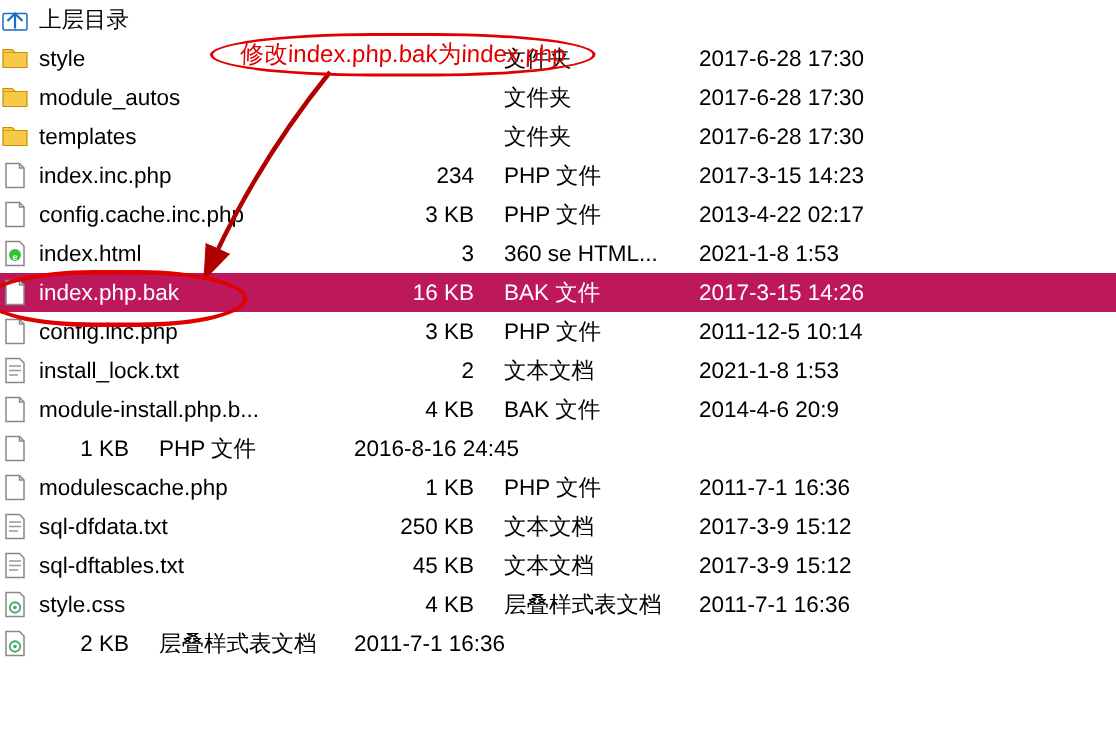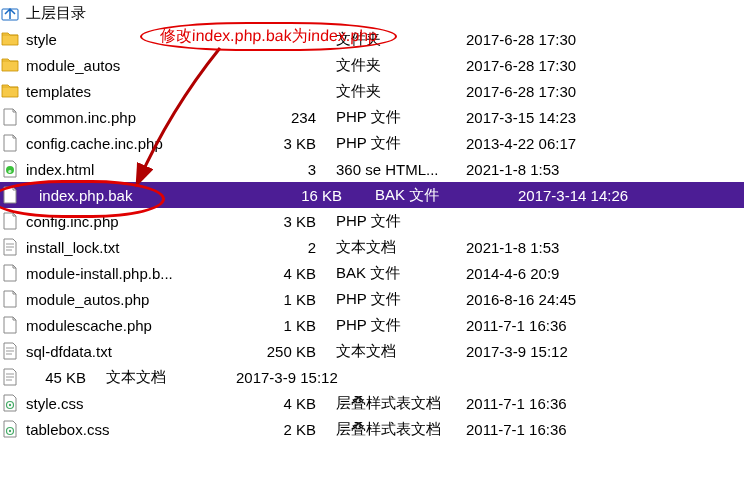--- a/index.html
+++ b/index.html
@@ -17,23 +17,22 @@
     width: 100%;
   }
   .row {
     display: flex;
     align-items: center;
     height: 26px;
     padding-left: 0;
     white-space: nowrap;
   }
   .row.selected {
-    background: #4c1d95;
+    background: #be185d;
     color: #fff;
-    gap: 13px;
   }
   .icon {
     width: 20px;
     height: 20px;
     margin-right: 6px;
     flex-shrink: 0;
     display: inline-flex;
     align-items: center;
     justify-content: center;
   }
@@ -148,35 +147,35 @@
         <span class="col-size"></span>
         <span class="col-type">文件夹</span>
         <span class="col-date">2017-6-28 17:30</span>
       </div>
       <div class="row">
         <span class="icon">
           <svg width="18" height="18" viewBox="0 0 18 18">
             <use href="#ic-file"></use>
           </svg>
         </span>
-        <span class="col-name">common.inc.php</span>
+        <span class="col-name">index.inc.php</span>
         <span class="col-size">234</span>
         <span class="col-type">PHP 文件</span>
         <span class="col-date">2017-3-15 14:23</span>
       </div>
       <div class="row">
         <span class="icon">
           <svg width="18" height="18" viewBox="0 0 18 18">
             <use href="#ic-file"></use>
           </svg>
         </span>
         <span class="col-name">config.cache.inc.php</span>
         <span class="col-size">3 KB</span>
         <span class="col-type">PHP 文件</span>
-        <span class="col-date">2013-4-22 06:17</span>
+        <span class="col-date">2013-4-22 02:17</span>
       </div>
       <div class="row">
         <span class="icon">
           <svg width="18" height="18" viewBox="0 0 18 18">
             <use href="#ic-html"></use>
           </svg>
         </span>
         <span class="col-name">index.html</span>
         <span class="col-size">3</span>
         <span class="col-type">360 se HTML...</span>
@@ -184,31 +183,32 @@
       </div>
       <div class="row selected">
         <span class="icon">
           <svg width="18" height="18" viewBox="0 0 18 18">
             <use href="#ic-file"></use>
           </svg>
         </span>
         <span class="col-name">index.php.bak</span>
         <span class="col-size">16 KB</span>
         <span class="col-type">BAK 文件</span>
-        <span class="col-date">2017-3-14 14:26</span>
+        <span class="col-date">2017-3-15 14:26</span>
       </div>
       <div class="row">
         <span class="icon">
           <svg width="18" height="18" viewBox="0 0 18 18">
             <use href="#ic-file"></use>
           </svg>
         </span>
         <span class="col-name">config.inc.php</span>
         <span class="col-size">3 KB</span>
         <span class="col-type">PHP 文件</span>
+        <span class="col-date">2011-12-5 10:14</span>
       </div>
       <div class="row">
         <span class="icon">
           <svg width="18" height="18" viewBox="0 0 18 18">
             <use href="#ic-txt"></use>
           </svg>
         </span>
         <span class="col-name">install_lock.txt</span>
         <span class="col-size">2</span>
         <span class="col-type">文本文档</span>
@@ -224,21 +224,20 @@
         <span class="col-size">4 KB</span>
         <span class="col-type">BAK 文件</span>
         <span class="col-date">2014-4-6 20:9</span>
       </div>
       <div class="row">
         <span class="icon">
           <svg width="18" height="18" viewBox="0 0 18 18">
             <use href="#ic-file"></use>
           </svg>
         </span>
-        <span class="col-name">module_autos.php</span>
         <span class="col-size">1 KB</span>
         <span class="col-type">PHP 文件</span>
         <span class="col-date">2016-8-16 24:45</span>
       </div>
       <div class="row">
         <span class="icon">
           <svg width="18" height="18" viewBox="0 0 18 18">
             <use href="#ic-file"></use>
           </svg>
         </span>
@@ -257,20 +256,21 @@
         <span class="col-size">250 KB</span>
         <span class="col-type">文本文档</span>
         <span class="col-date">2017-3-9 15:12</span>
       </div>
       <div class="row">
         <span class="icon">
           <svg width="18" height="18" viewBox="0 0 18 18">
             <use href="#ic-txt"></use>
           </svg>
         </span>
+        <span class="col-name">sql-dftables.txt</span>
         <span class="col-size">45 KB</span>
         <span class="col-type">文本文档</span>
         <span class="col-date">2017-3-9 15:12</span>
       </div>
       <div class="row">
         <span class="icon">
           <svg width="18" height="18" viewBox="0 0 18 18">
             <use href="#ic-css"></use>
           </svg>
         </span>
@@ -278,21 +278,20 @@
         <span class="col-size">4 KB</span>
         <span class="col-type">层叠样式表文档</span>
         <span class="col-date">2011-7-1 16:36</span>
       </div>
       <div class="row">
         <span class="icon">
           <svg width="18" height="18" viewBox="0 0 18 18">
             <use href="#ic-css"></use>
           </svg>
         </span>
-        <span class="col-name">tablebox.css</span>
         <span class="col-size">2 KB</span>
         <span class="col-type">层叠样式表文档</span>
         <span class="col-date">2011-7-1 16:36</span>
       </div>
     </div>
 
 </div>
 
 <svg width="0" height="0" style="position:absolute">
   <defs>

